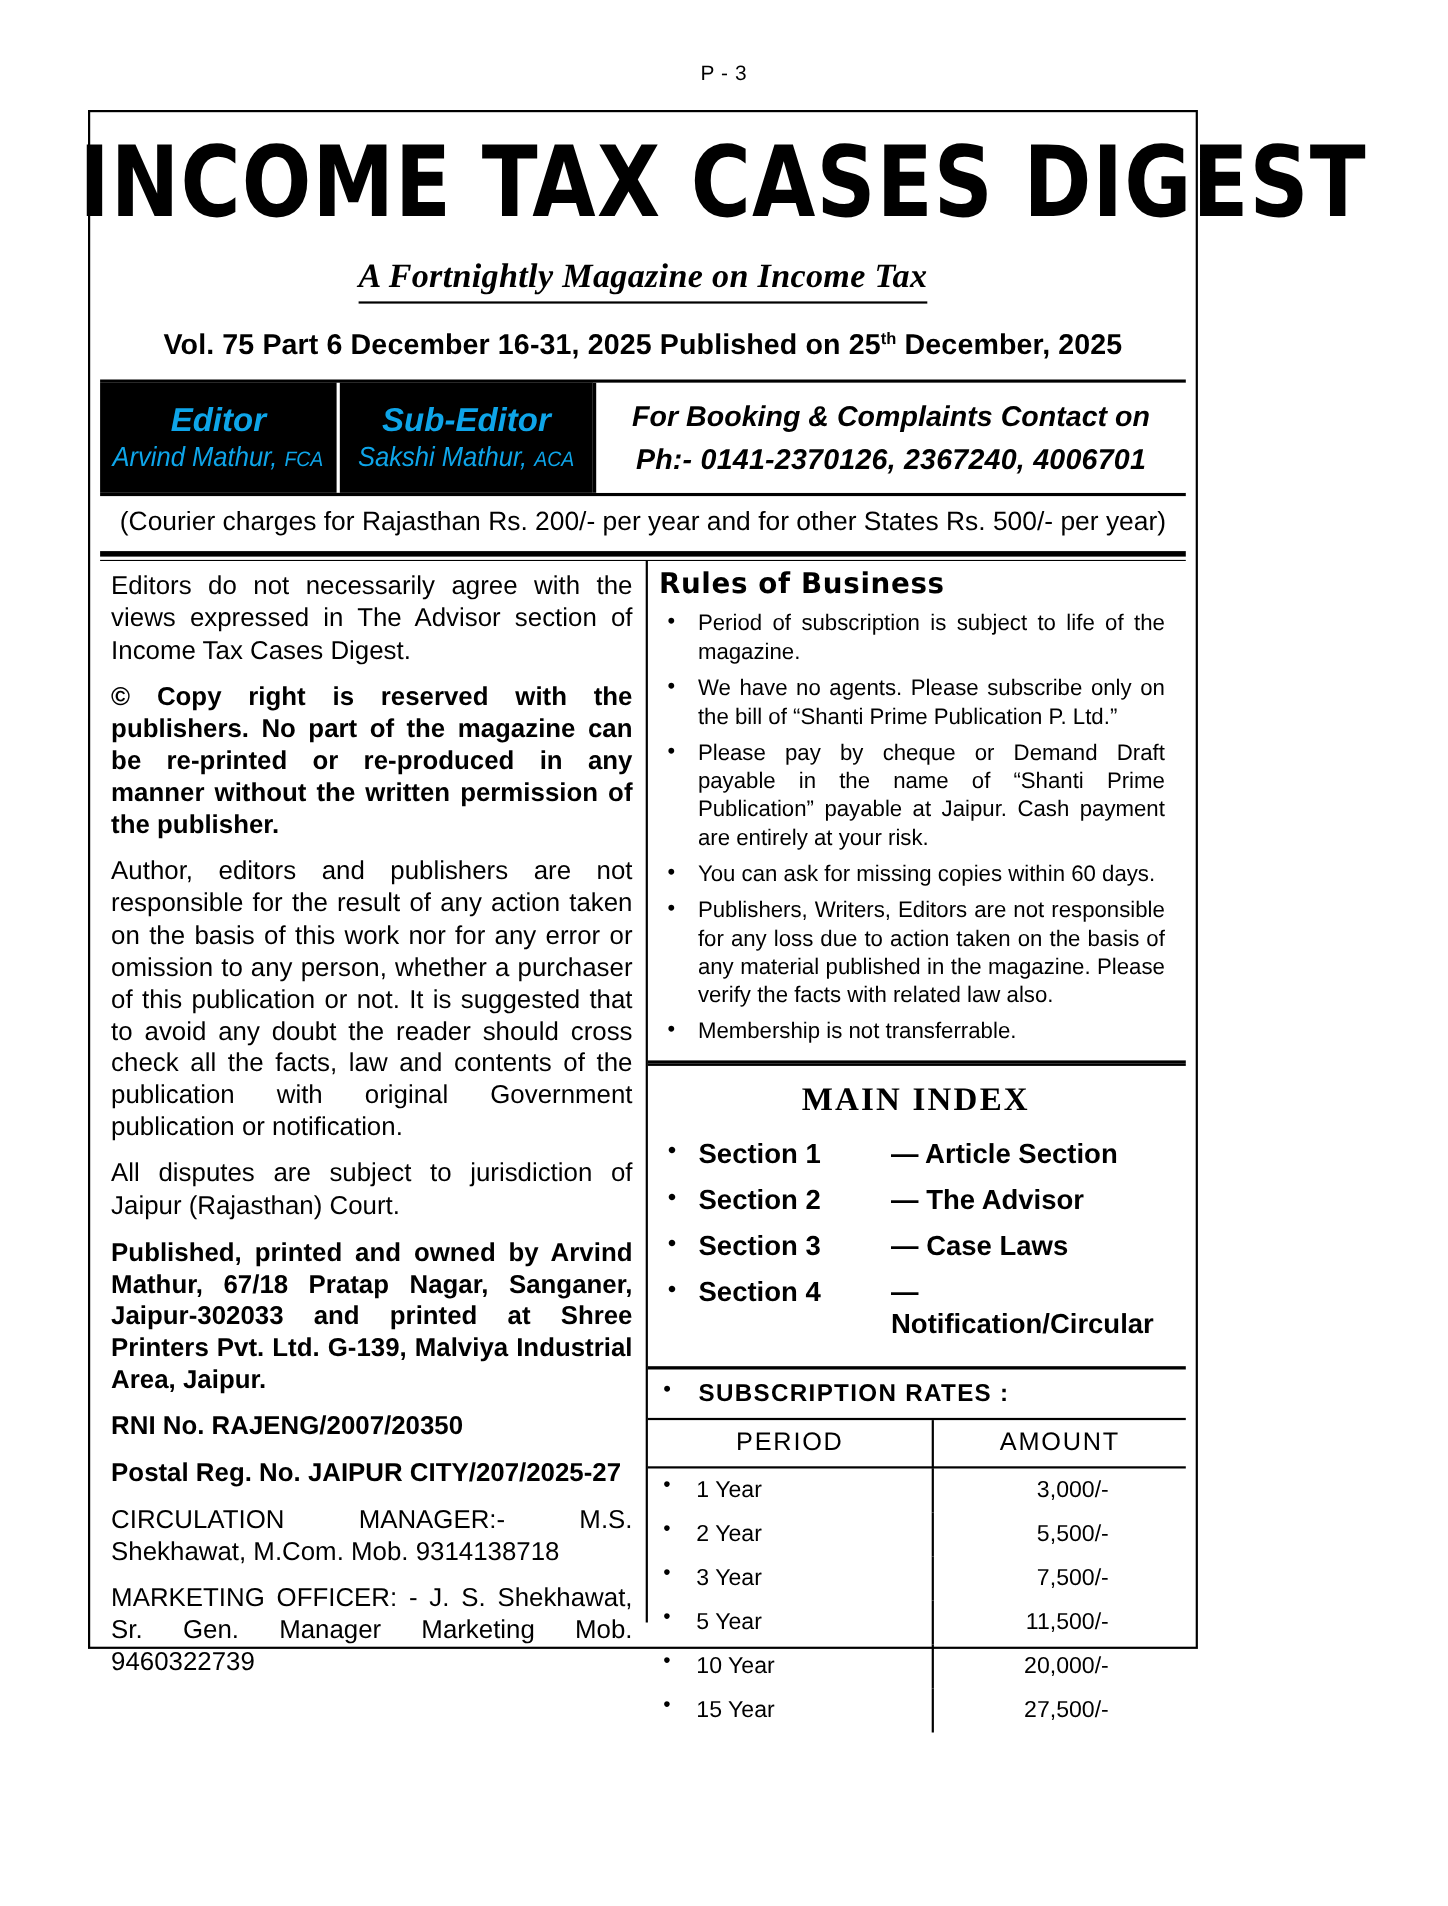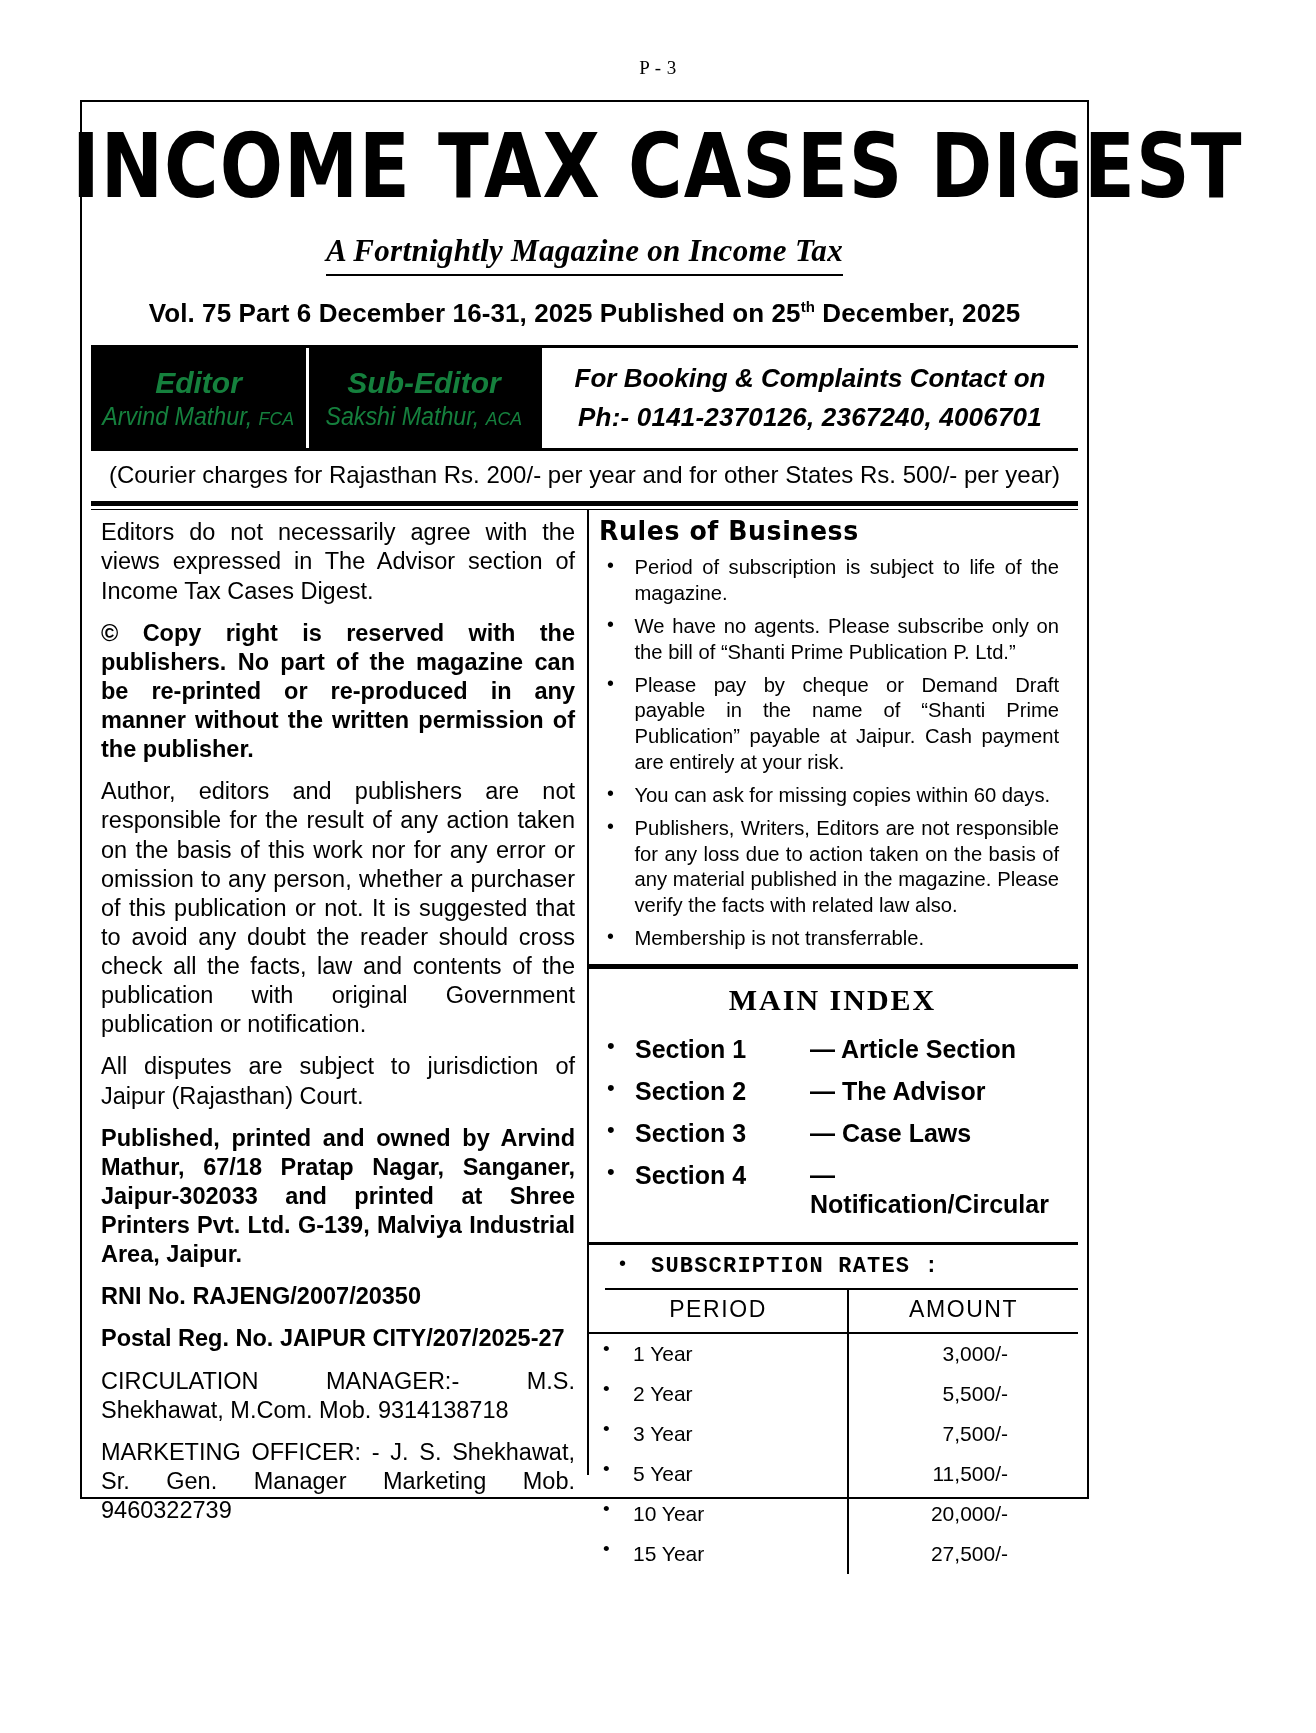--- a/index.html
+++ b/index.html
@@ -10,21 +10,21 @@
   body {
     width: 1316px; height: 1733px;
     font-family: "Liberation Sans", sans-serif;
     color: #000000;
     position: relative;
     overflow: hidden;
   }
   .page-num {
     text-align: center;
     font-size: 19px;
-    font-family: Liberation Serif, serif;
+    font-family: Liberation Sans, sans-serif;
     letter-spacing: 0.5px;
     padding-top: 57px;
     padding-bottom: 6px;
   }
   .sheet {
     position: absolute;
     left: 80px; top: 100px;
     width: 1009px; height: 1399px;
     border: 2px solid #000;
     background: #fff;
@@ -69,21 +69,21 @@
   
   .ed-strip {
     display: flex;
     margin: 0 9px;
     border-top: 3px solid #000;
     border-bottom: 3px solid #000;
     height: 106px;
   }
   .ed-box {
     background: #000;
-    color: #15803d;
+    color: #0ea5e9;
     flex: 0 0 218px;
     display: flex;
     flex-direction: column;
     justify-content: center;
     align-items: center;
     text-align: center;
     border-right: 3px solid #fff;
   }
   .ed-box:nth-child(2) { flex: 0 0 230px; border-right: none; }
   .ed-role {
@@ -226,24 +226,23 @@
   .mi-sec { flex: 0 0 175px; }
   .mi-desc { flex: 1; }
 
   
   .sub-head {
     padding: 9px 10px 9px 10px;
     border-bottom: 2px solid #000;
     font-weight: 700;
     font-size: 22px;
     letter-spacing: 1.2px;
-    font-family: Liberation Mono, monospace;
+    font-family: Liberation Sans, sans-serif;
     position: relative;
     padding-left: 46px;
-    margin-left: 16px;
   }
   .sub-head::before {
     content: "•";
     position: absolute; left: 14px; top: 7px;
     font-size: 20px; font-weight: 400;
     font-family: "Liberation Sans", sans-serif;
   }
   table.rates {
     width: 100%;
     border-collapse: collapse;

